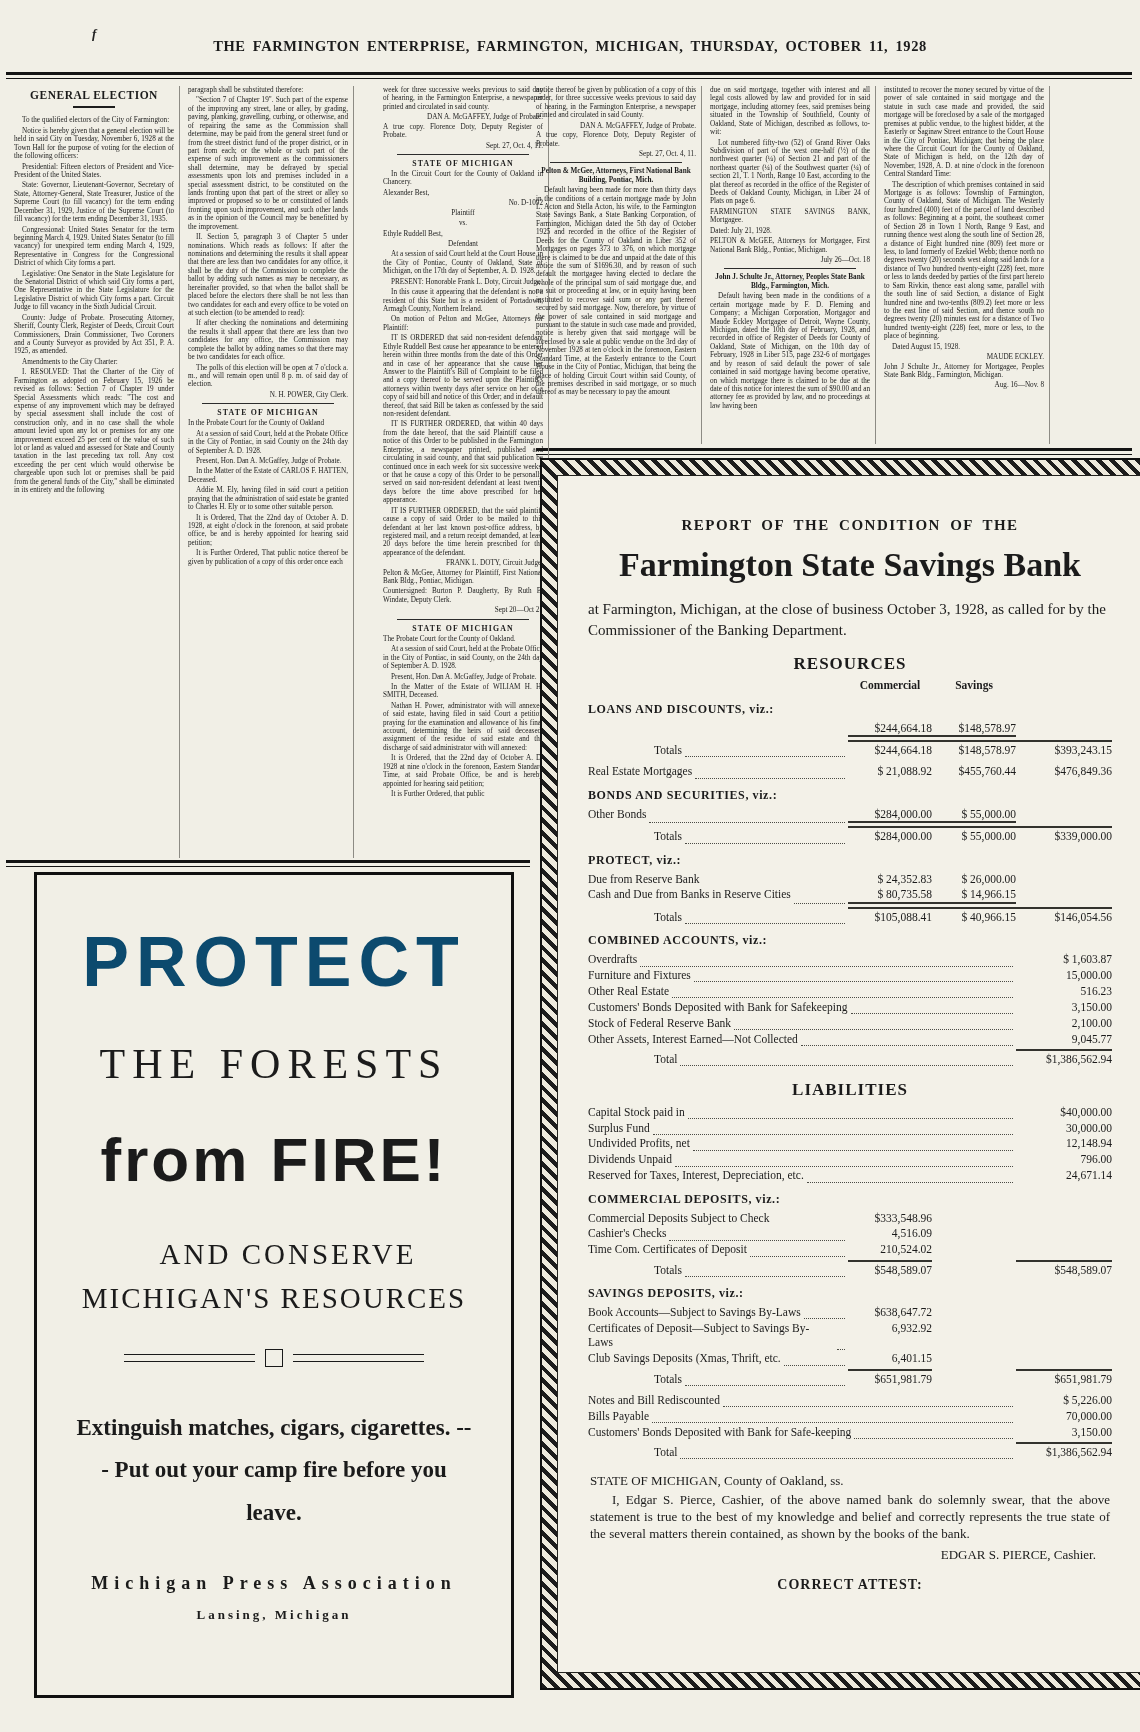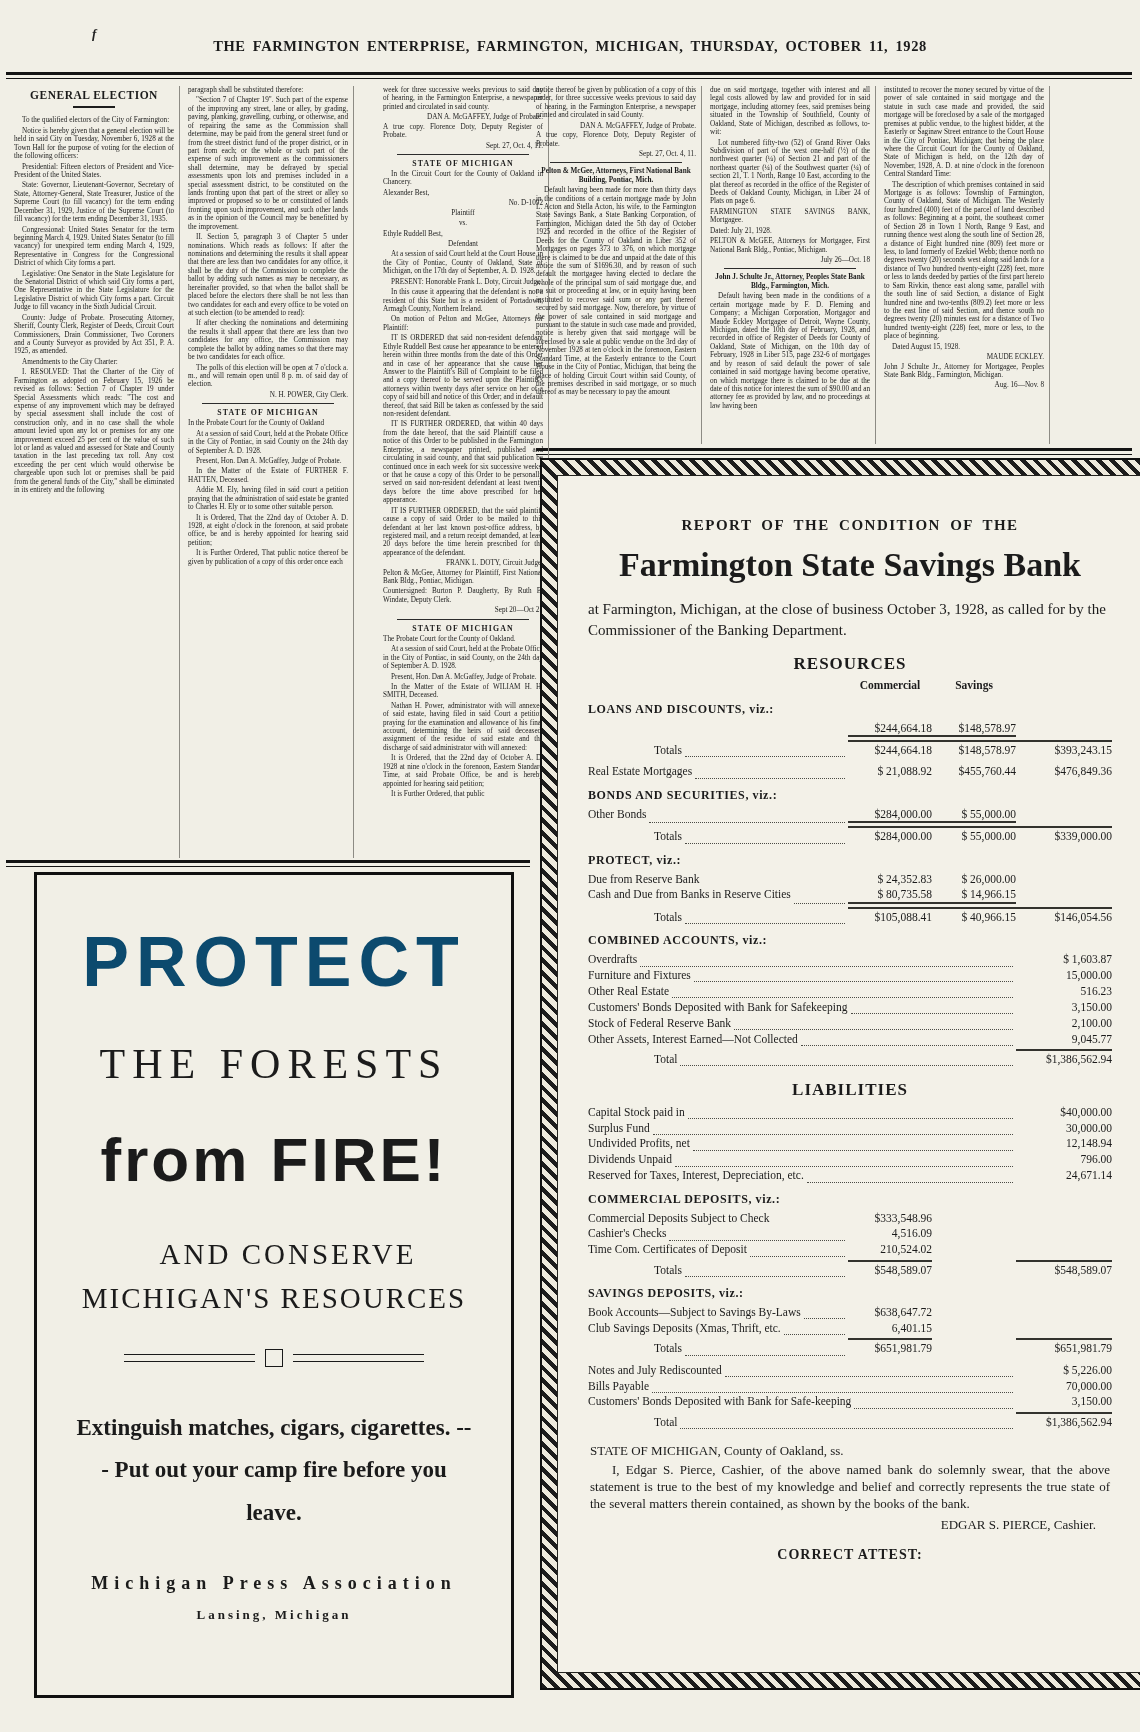--- a/index.html
+++ b/index.html
@@ -124,21 +124,21 @@
     <div class="blk rule"></div>
 
     <div class="blk h">STATE OF MICHIGAN</div>
 
     <div class="blk pn">In the Probate Court for the County of Oakland</div>
 
     <div class="blk p">At a session of said Court, held at the Probate Office in the City of Pontiac, in said County on the 24th day of September A. D. 1928.</div>
 
     <div class="blk p">Present, Hon. Dan A. McGaffey, Judge of Probate.</div>
 
-    <div class="blk p">In the Matter of the Estate of FURTHER F. HATTEN, Deceased.</div>
+    <div class="blk p">In the Matter of the Estate of CARLOS F. HATTEN, Deceased.</div>
 
     <div class="blk p">Addie M. Ely, having filed in said court a petition praying that the administration of said estate be granted to Charles H. Ely or to some other suitable person.</div>
 
     <div class="blk p">It is Ordered, That the 22nd day of October A. D. 1928, at eight o'clock in the forenoon, at said probate office, be and is hereby appointed for hearing said petition;</div>
 
     <div class="blk p">It is Further Ordered, That public notice thereof be given by publication of a copy of this order once each</div>
   </div>
   <div class="col tall" id="col3">
     <div class="blk pn">week for three successive weeks previous to said day of hearing, in the Farmington Enterprise, a newspaper printed and circulated in said county.</div>
 
@@ -519,39 +519,46 @@
         </div>
 
         <div class="trow">
           <span class="lbl">Book Accounts—Subject to Savings By-Laws</span>
           <span class="lead"></span>
           <span class="num c1 has">$638,647.72</span>
           <span class="num c2"></span>
           <span class="num c3"></span>
         </div>
 
+        <div class="trow">
+          <span class="lbl">Certificates of Deposit—Subject to Savings By-Laws</span>
+          <span class="lead"></span>
+          <span class="num c1 has">6,932.92</span>
+          <span class="num c2"></span>
+          <span class="num c3"></span>
+        </div>
 
         <div class="trow">
           <span class="lbl">Club Savings Deposits (Xmas, Thrift, etc.</span>
           <span class="lead"></span>
           <span class="num c1 has">6,401.15</span>
           <span class="num c2"></span>
           <span class="num c3"></span>
         </div>
 
         <div class="trow tot tl">
           <span class="lbl">Totals</span>
           <span class="lead"></span>
           <span class="num c1 has">$651,981.79</span>
           <span class="num c2"></span>
           <span class="num c3 has">$651,981.79</span>
         </div>
 
         <div class="trow wide">
-          <span class="lbl">Notes and July Rediscounted</span>
+          <span class="lbl">Notes and Bill Rediscounted</span>
           <span class="lead"></span>
 
           <span class="num c3 has">$ 5,226.00</span>
         </div>
 
         <div class="trow wide">
           <span class="lbl">Bills Payable</span>
           <span class="lead"></span>
 
           <span class="num c3 has">70,000.00</span>

